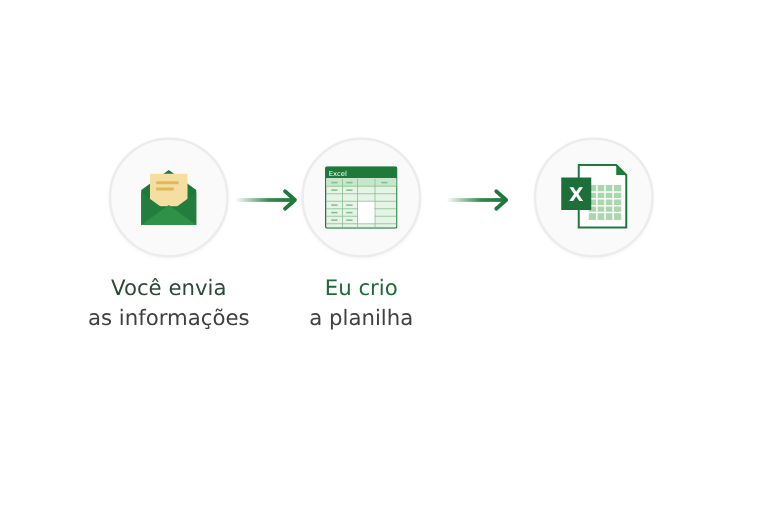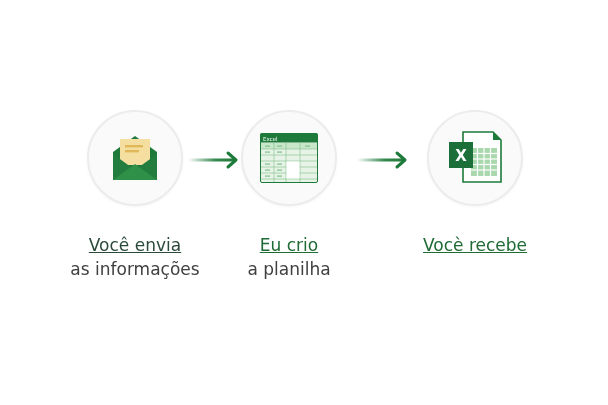--- a/index.html
+++ b/index.html
@@ -20,26 +20,25 @@
   .step.s3 { left: 375px; }
   .circle {
     width: 96px; height: 96px; border-radius: 50%;
     background: #fafafa;
     border: 2px solid #ececec;
     box-shadow: 0 1px 3px rgba(0,0,0,0.04);
     display: flex; align-items: center; justify-content: center;
     box-sizing: border-box;
   }
   .title {
-    margin-top: 27px;
+    margin-top: 13px;
     font-size: 17px; line-height: 24px;
     color: #2b4a3a;
     text-align: center;
     white-space: nowrap;
-    text-decoration: underline;
   }
   .title.green { color: #1f6b35; }
   .subtitle {
     font-size: 17px; line-height: 24px;
     color: #404040;
     text-align: center;
     white-space: nowrap;
   }
   .arrow {
     position: absolute;
@@ -149,14 +148,13 @@
         <line x1="26" y1="40" x2="52" y2="40"></line>
         <line x1="32.5" y1="18" x2="32.5" y2="46"></line>
         <line x1="39" y1="18" x2="39" y2="46"></line>
         <line x1="45.5" y1="18" x2="45.5" y2="46"></line>
       </g>
 
       <rect x="4" y="12" width="24" height="26" fill="#1d6f3a"></rect>
       <text x="16" y="31" text-anchor="middle" font-family="DejaVu Sans, sans-serif" font-size="15" font-weight="bold" fill="#ffffff">X</text>
     </svg>
   </div>
-  <div class="title green">Vocè recebe</div>
 </div>
 
 </body></html>

